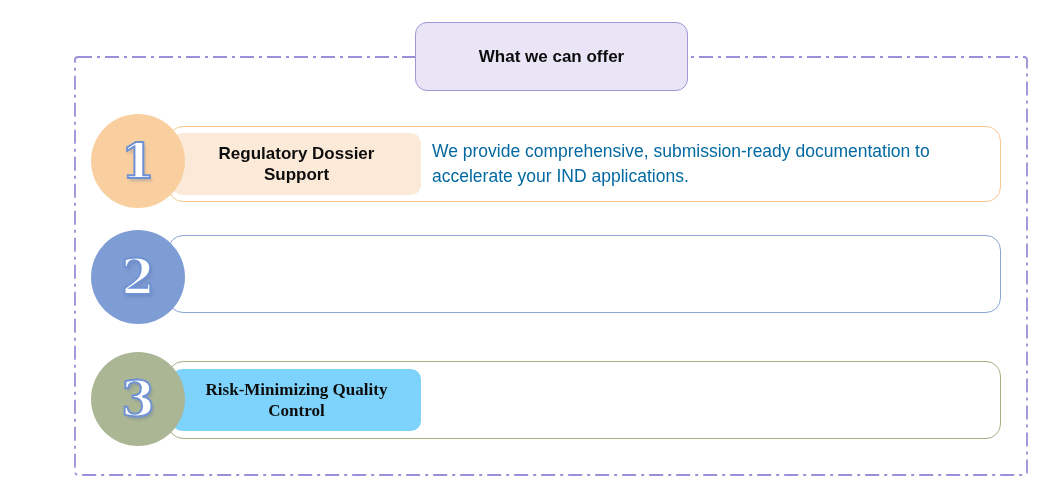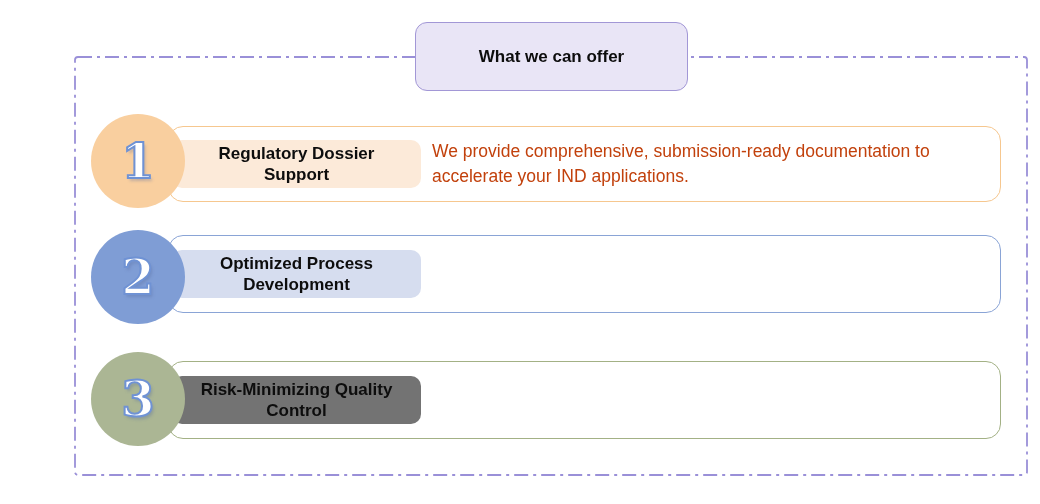--- a/index.html
+++ b/index.html
@@ -52,21 +52,21 @@
   }
   .row-1 { top: 126px; height: 76px; }
   .row-2 { top: 235px; height: 78px; }
   .row-3 { top: 361px; height: 78px; }
   .label-box {
     position: absolute;
     left: 3px;
     top: 50%;
     transform: translateY(-50%);
     width: 249px;
-    height: 48px;
+    height: 62px;
     border-radius: 10px;
     display: flex;
     align-items: center;
     justify-content: center;
     text-align: center;
     box-sizing: border-box;
     padding: 0 18px;
   }
   .label-box span {
     font-size: 17px;
@@ -75,21 +75,21 @@
     color: #0d0d0d;
   }
   .desc {
     position: absolute;
     left: 263px;
     right: 10px;
     top: 50%;
     transform: translateY(-50%);
     font-size: 17.5px;
     line-height: 25px;
-    color: #c2410c;
+    color: #0369a1;
   }
   .circle {
     position: absolute;
     left: 66px;
     width: 94px;
     height: 94px;
     border-radius: 50%;
     display: flex;
     align-items: center;
     justify-content: center;
@@ -125,30 +125,27 @@
     <div class="label-box" style="background: rgb(252, 234, 217);">
       <span>Regulatory Dossier Support</span>
     </div>
     <div class="desc"><span>We provide comprehensive, submission-ready documentation to accelerate your IND applications.</span></div>
   </div>
   <div class="circle circle-1" style="background: rgb(249, 207, 159);">
     <span class="num">1</span>
   </div>
 
   <div class="row row-2" style="border-color: rgb(138, 164, 214);">
-    <div class="label-box" style="background: rgb(214, 221, 239);">
-      <span>Optimized Process Development</span>
-    </div>
   </div>
   <div class="circle circle-2" style="background: rgb(127, 157, 213);">
     <span class="num">2</span>
   </div>
 
   <div class="row row-3" style="border-color: rgb(163, 177, 133);">
-    <div class="label-box" style="background: #737373;">
+    <div class="label-box" style="background: #7dd3fc; font-family: Liberation Serif, serif;">
       <span>Risk-Minimizing Quality Control</span>
     </div>
   </div>
   <div class="circle circle-3" style="background: rgb(171, 182, 148);">
     <span class="num">3</span>
   </div>
 
 </div>
 
 </body></html>

